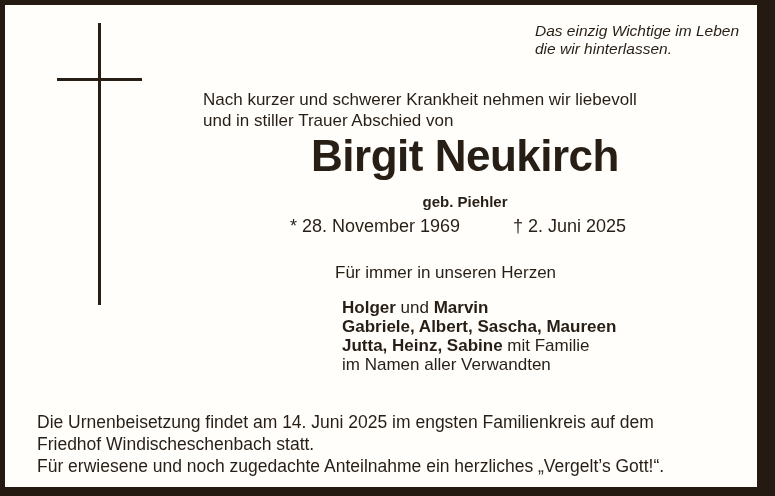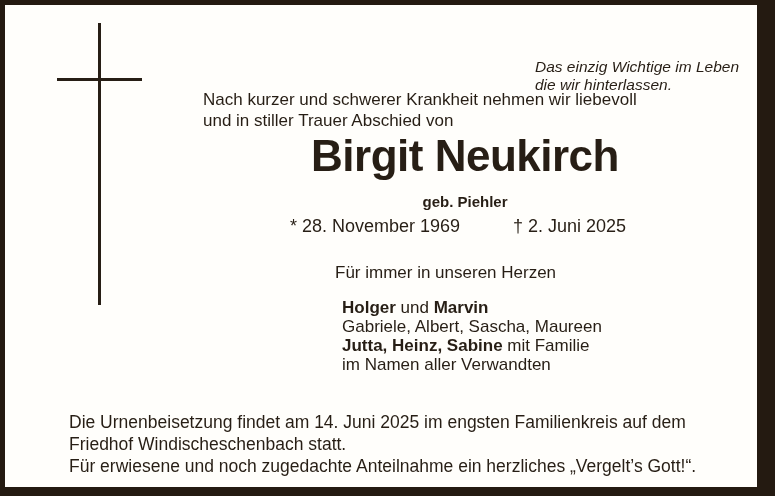--- a/index.html
+++ b/index.html
@@ -25,21 +25,20 @@
   
   .cross-v { left: 93px; top: 18px; width: 3px;  height: 282px; background: var(--text-color, #271e15); }
   .cross-h { left: 52px; top: 73px; width: 85px; height: 3px;   background: var(--text-color, #271e15); }
 
   .quote {
     left: 530px; top: 17px;
     font-style: italic;
     font-size: 15.5px;
     line-height: 18px;
     white-space: nowrap;
-    margin-top: 36px;
   }
   .intro {
     left: 182px; top: 84px;
     font-size: 17px;
     line-height: 21px;
     white-space: nowrap;
     margin-left: 16px;
   }
   .name {
     left: 160px; top: 128px; width: 600px;
@@ -69,21 +68,20 @@
     left: 337px; top: 293px;
     font-size: 17px;
     line-height: 19px;
     white-space: nowrap;
   }
   .funeral {
     left: 32px; top: 406px;
     font-size: 17.5px;
     line-height: 22px;
     white-space: nowrap;
-    margin-left: 32px;
   }
 </style>
 </head>
 <body>
 
 <div class="frame">
   <div class="paper">
 
     <div class="abs cross-v"></div>
     <div class="abs cross-h"></div>
@@ -104,21 +102,21 @@
 
     <div class="abs dates">
       <span class="birth">* 28. November 1969</span>
       <span class="death">† 2. Juni 2025</span>
     </div>
 
     <div class="abs remembrance">Für immer in unseren Herzen</div>
 
     <div class="abs mourners">
       <div><span style="font-weight: 700; text-align: center;">Holger</span><span> und </span><span style="font-weight: 700;">Marvin</span></div>
-      <div><span style="font-weight: 400;">Gabriele, Albert, Sascha, Maureen</span></div>
+      <div><span style="font-weight: 700;">Gabriele, Albert, Sascha, Maureen</span></div>
       <div><span style="font-weight: 700;">Jutta, Heinz, Sabine</span><span> mit Familie</span></div>
       <div><span>im Namen aller Verwandten</span></div>
     </div>
 
     <div class="abs funeral">
       <div>Die Urnenbeisetzung findet am 14. Juni 2025 im engsten Familienkreis auf dem</div>
       <div>Friedhof Windischeschenbach statt.</div>
       <div>Für erwiesene und noch zugedachte Anteilnahme ein herzliches „Vergelt’s Gott!“.</div>
     </div>
 

